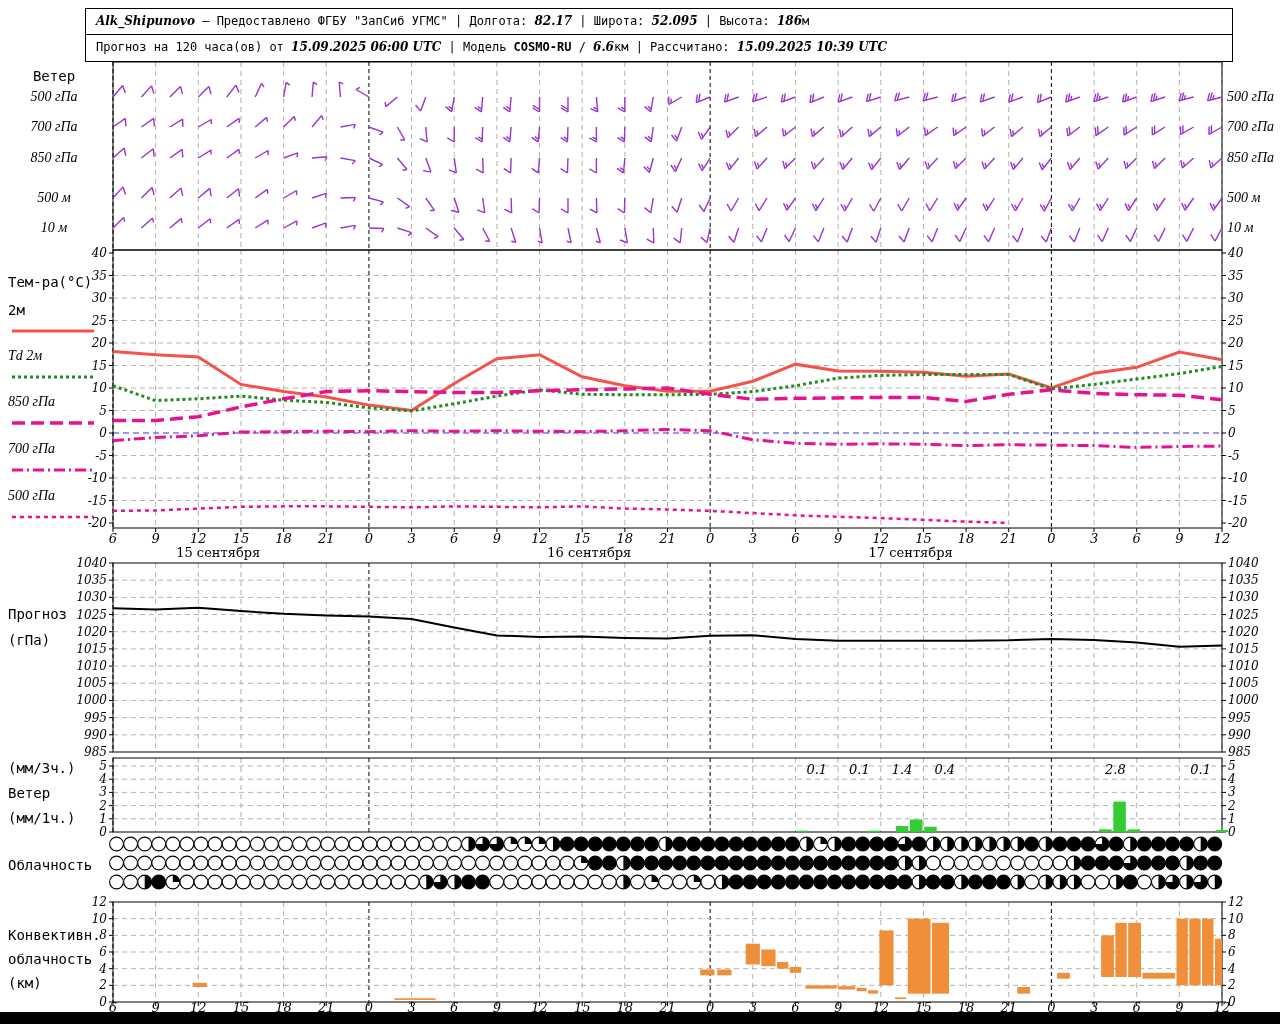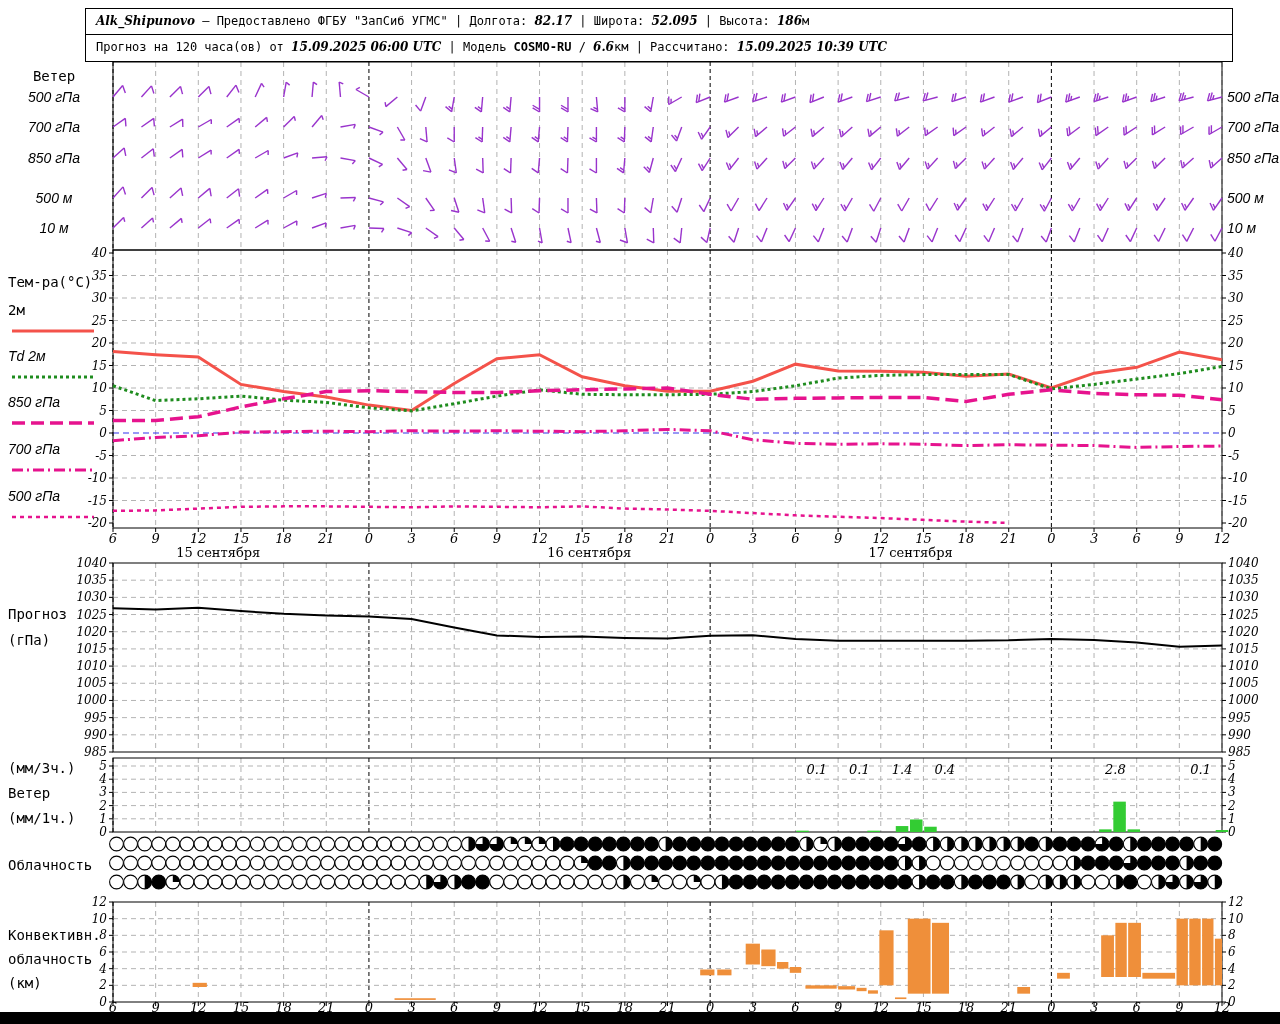--- a/index.html
+++ b/index.html
@@ -2,21 +2,21 @@
 <html><head>
 <meta charset="utf-8">
 <style>
   html,body{margin:0;padding:0;background:#fff}
   body{width:1280px;height:1024px;position:relative;overflow:hidden;
        font-family:"DejaVu Sans Mono",monospace;color:#000}
   .abs{position:absolute}
   .lbl{position:absolute;font:14px "DejaVu Sans Mono",monospace;color:#000;white-space:nowrap}
   .lblc{width:106px;left:8px}
   .lblr{text-align:center;width:104px;left:2px}
-  .lbli{font-style:italic;font-family:Liberation Sans, sans-serif}
+  .lbli{font-style:italic;font-family:Liberation Serif, serif}
   .header-box{position:absolute;left:85px;top:8px;width:1146px;height:52px;border:1px solid #000}
   .header-row{height:25px;line-height:25px;padding-left:10px;font-size:12px;white-space:nowrap;overflow:hidden}
   .header-row.first{border-bottom:1px solid #000}
   .seg-bi{font-style:italic;font-weight:bold;font-family:"DejaVu Serif",serif}
   .seg-b{font-weight:bold}
   .swatch{position:absolute;left:10px;width:86px;height:8px}
   #footer-bar{position:absolute;left:0;top:1012px;width:1280px;height:12px;background:#000}
   svg text{font-family:"DejaVu Serif",serif}
 </style>
 </head>

